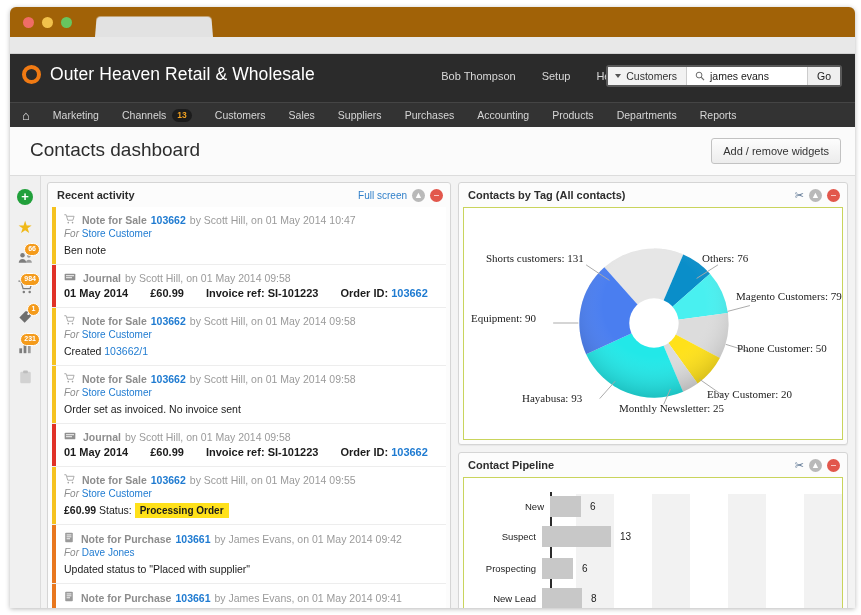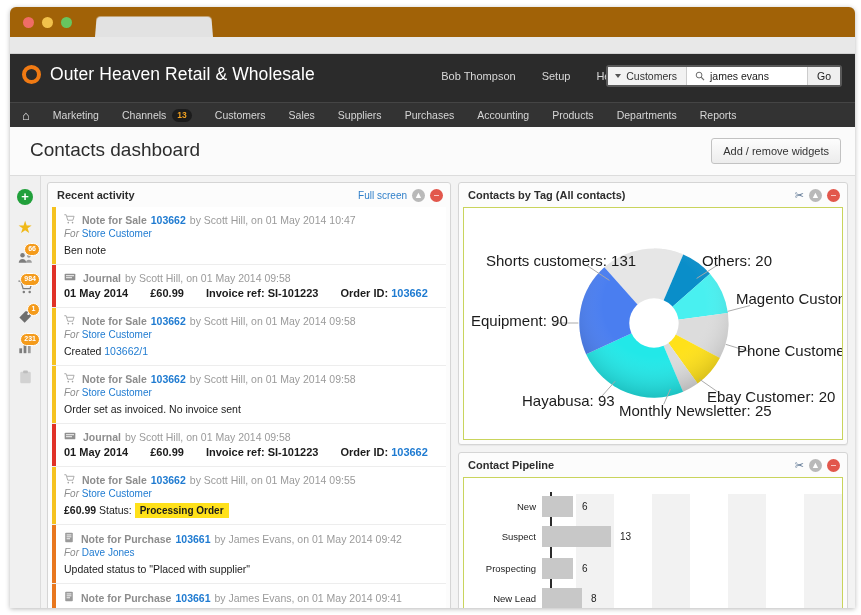--- a/index.html
+++ b/index.html
@@ -167,21 +167,21 @@
   .journal-row { display: flex; gap: 22px; font-size: 11px; margin-top: 3px; color: #1b1b1b; }
   .journal-row b { font-weight: bold; }
   .highlight { background: #ffe11a; padding: 2px 5px; font-weight: bold; font-size: 10px; }
   .price { font-weight: bold; }
   
   #right-col { flex: 1; display: flex; flex-direction: column; gap: 7px; }
   #pie-card { height: 263px; }
   #pipeline-card { flex: 1; }
   .chart-canvas { position: relative; width: 100%; height: 100%; }
   .pie-label {
-    position: absolute; font-size: 15px; color: #1b1b1b; white-space: nowrap;
+    position: absolute; font-size: 11px; color: #1b1b1b; white-space: nowrap; font-family: Liberation Serif, serif;
   }
   
   .bar-grid { position: absolute; top: 16px; bottom: 0; background: #f2f2f2; width: 38px; }
   .bar-row { position: absolute; display: flex; align-items: center; }
   .bar-cat { font-size: 9.5px; color: #222; text-align: right; width: 78px; padding-right: 6px; }
   .bar-rect { background: #c8c8c8; height: 21px; }
   .bar-val { font-size: 10px; color: #222; margin-left: 9px; }
   .bar-axis { position: absolute; width: 1.5px; background: #2b2b2b; }
 </style>
 </head>
@@ -559,21 +559,21 @@
                   <line x1="126" y1="52" x2="150" y2="68" stroke="#a8a8a8" stroke-width="1"></line>
                   <line x1="262" y1="52" x2="240" y2="66" stroke="#a8a8a8" stroke-width="1"></line>
                   <line x1="295" y1="94" x2="272" y2="100" stroke="#a8a8a8" stroke-width="1"></line>
                   <line x1="296" y1="142" x2="270" y2="134" stroke="#a8a8a8" stroke-width="1"></line>
                   <line x1="266" y1="186" x2="243" y2="170" stroke="#a8a8a8" stroke-width="1"></line>
                   <line x1="206" y1="196" x2="213" y2="180" stroke="#a8a8a8" stroke-width="1"></line>
                   <line x1="140" y1="190" x2="156" y2="172" stroke="#a8a8a8" stroke-width="1"></line>
                   <line x1="92" y1="112" x2="118" y2="112" stroke="#a8a8a8" stroke-width="1"></line>
                 </svg>
                 <span class="pie-label" style="left:22px; top:44px">Shorts customers: 131</span>
-                <span class="pie-label" style="left:238px; top:44px">Others: 20</span>
+                <span class="pie-label" style="left:238px; top:44px">Others: 76</span>
                 <span class="pie-label" style="left:272px; top:82px">Magento Customers: 79</span>
                 <span class="pie-label" style="left:273px; top:134px">Phone Customer: 50</span>
                 <span class="pie-label" style="left:243px; top:180px">Ebay Customer: 20</span>
                 <span class="pie-label" style="left:155px; top:194px">Monthly Newsletter: 25</span>
                 <span class="pie-label" style="left:58px; top:184px">Hayabusa: 93</span>
                 <span class="pie-label" style="left:7px; top:104px">Equipment: 90</span>
               </div>
             </div>
           </div>
 
@@ -587,21 +587,21 @@
               </span>
             </div>
             <div class="card-body chart-body">
               <div class="chart-canvas">
                 <div class="bar-grid" style="left:112px;"></div>
                 <div class="bar-grid" style="left:188px;"></div>
                 <div class="bar-grid" style="left:264px;"></div>
                 <div class="bar-grid" style="left:340px;"></div>
                 <div class="bar-axis" style="left:86px; top:14px; height:96px;"></div>
 
-                <div class="bar-row" style="left:0; top:18px;">
+                <div class="bar-row" style="left:8px; top:18px;">
                   <span class="bar-cat">New</span>
                   <span class="bar-rect" style="width:31px"></span>
                   <span class="bar-val">6</span>
                 </div>
                 <div class="bar-row" style="left:0; top:48px;">
                   <span class="bar-cat">Suspect</span>
                   <span class="bar-rect" style="width:69px"></span>
                   <span class="bar-val">13</span>
                 </div>
                 <div class="bar-row" style="left:0; top:80px;">

